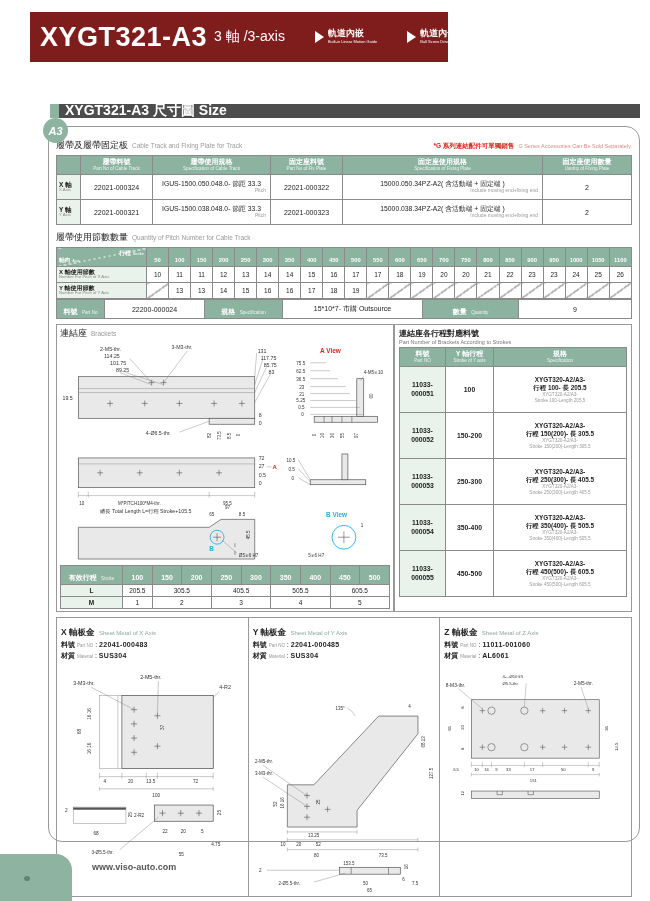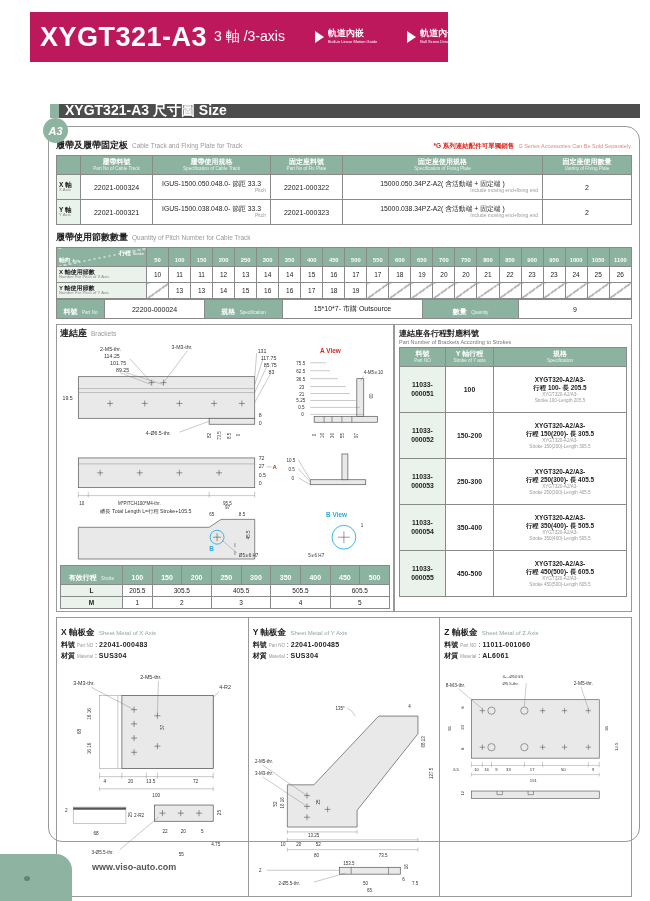--- a/index.html
+++ b/index.html
@@ -1,37 +1,37 @@
 <!DOCTYPE html>
 <html><head>
 <meta charset="utf-8">
 <style>
   html,body{margin:0;padding:0}
   body{width:650px;height:901px;background:#fff;position:relative;overflow:hidden;
        font-family:"Liberation Sans","DejaVu Sans",sans-serif;color:#222}
   
-  .banner{position:absolute;left:30px;top:12px;width:418px;height:50px;background:#be185d;
+  .banner{position:absolute;left:30px;top:12px;width:418px;height:50px;background:#7f1d1d;
           display:flex;align-items:center;padding:0 10px;box-sizing:border-box}
   .banner .model{color:#fff;font-size:27px;font-weight:bold;letter-spacing:.5px;white-space:nowrap}
   .banner .subtitle{color:#fff;font-size:14px;margin-left:7px;white-space:nowrap}
   .badge-group{display:flex;align-items:center;margin-left:30px}
   .tri{width:0;height:0;border-left:9px solid #fff;border-top:6px solid transparent;border-bottom:6px solid transparent;margin-right:4px}
   .badge-zh{color:#fff;font-size:9px;font-weight:bold;line-height:1.1;white-space:nowrap}
   .badge-en{color:#fff;font-size:4px;line-height:1.3;white-space:nowrap}
   
   .section-bar{position:absolute;left:50px;top:104px;width:590px;height:14px;background:#4D4D4D;display:flex;align-items:center}
   .green-sq{width:9px;height:14px;background:#8EB4A1;margin-right:6px;flex:0 0 auto}
   .section-bar .t{color:#fff;font-size:14px;font-weight:bold}
   
   .content-box{position:absolute;left:48px;top:126px;width:592px;height:716px;border:1.5px solid #999;
                border-radius:14px;box-sizing:border-box;padding:10px 7px 6px}
   .badge-a3{position:absolute;left:-6px;top:-9px;width:25px;height:25px;border-radius:50%;background:#8EB4A1;
             color:#fff;font-size:11px;font-weight:bold;font-style:italic;display:flex;align-items:center;justify-content:center}
   .sec-t{display:flex;align-items:baseline;gap:4px;margin:2px 0 3px}
-  .sec-t .zh{font-size:9px;font-weight:bold;white-space:nowrap}
+  .sec-t .zh{font-size:9px;font-weight:normal;white-space:nowrap}
   .sec-t .en{font-size:6.5px;color:#999;white-space:nowrap}
   .sec-t .note-zh{margin-left:auto;font-size:6.5px;color:#D9261C;font-weight:bold;white-space:nowrap}
   .sec-t .note-en{font-size:5.5px;color:#E08A80;white-space:nowrap}
   table{border-collapse:collapse;width:100%;table-layout:fixed}
   th,td{border:1px solid #8a8a8a;text-align:center;padding:0;overflow:hidden}
   th.gh{background:#8CB2A0;color:#fff;font-weight:bold}
   .gh .zh{font-size:7px;line-height:1.2}
   .gh .en{font-size:4.6px;font-weight:normal;color:#EDF4EF;line-height:1.2}
   td.axis{background:#EAF2EC;text-align:left;padding-left:2px}
   td.axis .zh{font-size:6.5px;font-weight:bold;line-height:1.1}

